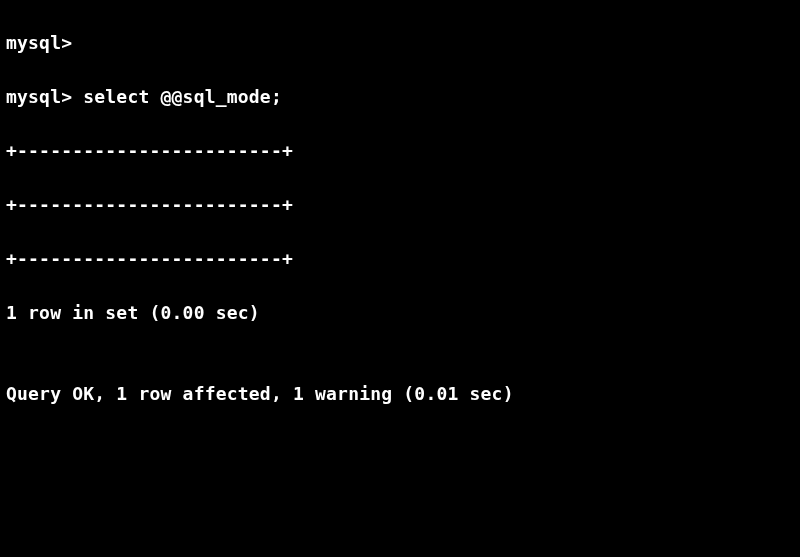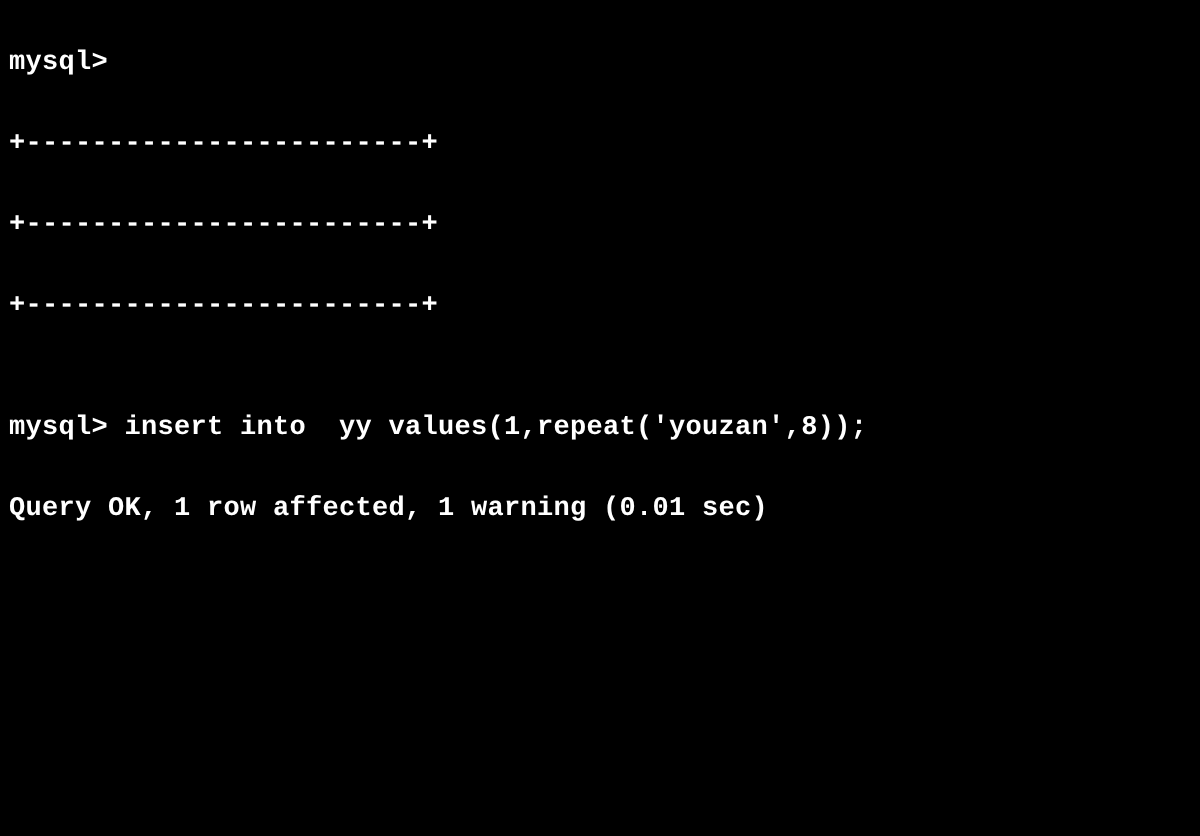--- a/index.html
+++ b/index.html
@@ -10,32 +10,33 @@
     font-family: "Menlo", "Consolas", "DejaVu Sans Mono", monospace;
     font-size: 18px;
     line-height: 1.5;
     font-weight: 600;
   }
   .terminal {
     padding: 2px 6px;
     white-space: pre;
     letter-spacing: 0.2px;
   }
-  .row { display: block; font-family: Liberation Mono, monospace; }
+  .row { display: block; }
 </style>
 </head>
 <body>
 
 <div class="terminal">
 <span class="row">mysql&gt;</span>
+<span class="row">mysql&gt; select @@sql_mode;</span>
 <span class="row">+------------------------+</span>
 <span class="row">+------------------------+</span>
 <span class="row">+------------------------+</span>
+<span class="row">1 row in set (0.00 sec)</span>
 <span class="row"></span>
-<span class="row">mysql&gt; insert into  yy values(1,repeat('youzan',8));</span>
 <span class="row">Query OK, 1 row affected, 1 warning (0.01 sec)</span>
 <span class="row"></span>
 
 
 
 
 
 
 
 </div>

